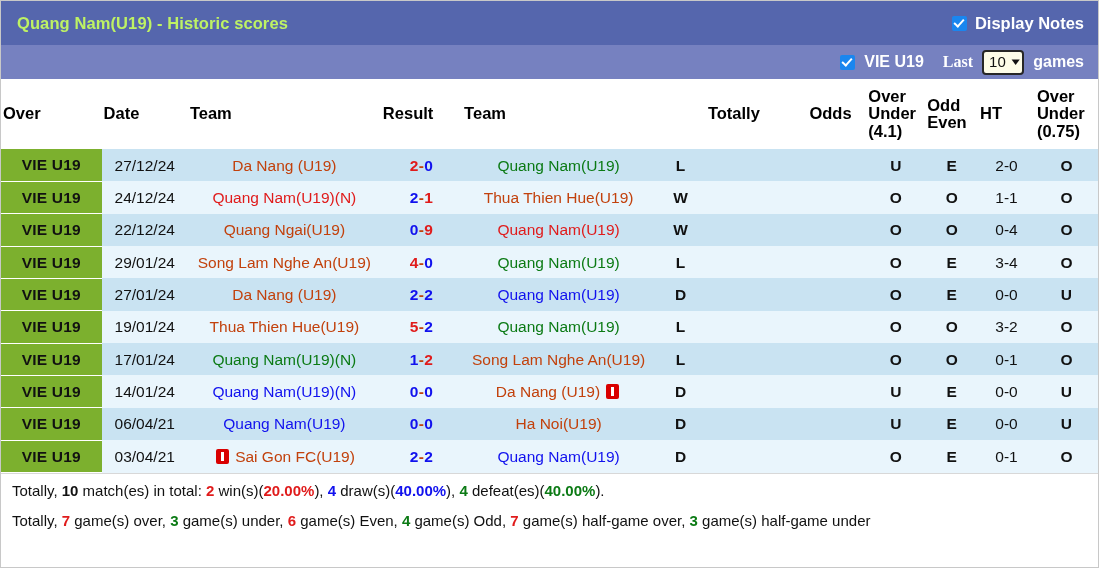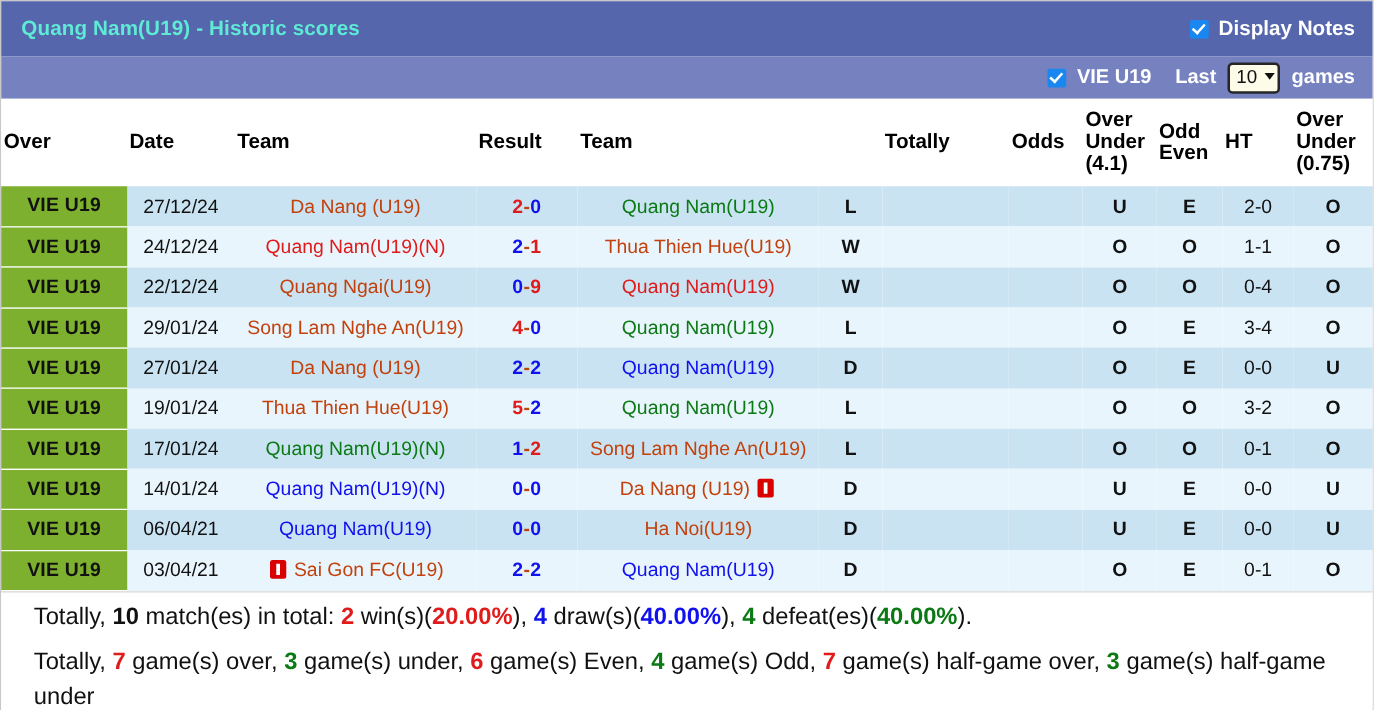--- a/index.html
+++ b/index.html
@@ -20,21 +20,21 @@
   
   .titlebar {
     height: 44px;
     background: #5566ad;
     display: flex;
     align-items: center;
     justify-content: space-between;
     padding: 0 14px 0 16px;
   }
   .title-text {
-    color: #5eead4;
+    color: #bef264;
     font-size: 16.5px;
     font-weight: bold;
     letter-spacing: 0.1px;
   }
   .title-right {
     display: flex;
     align-items: center;
     gap: 8px;
   }
   .notes-label {
@@ -165,22 +165,22 @@
     background: #ffffff;
   }
 
   
   .footer {
     padding: 6px 10px 0 10px;
     background: #ffffff;
     border-top: 1px solid #d8d8d8;
   }
   .footer p {
-    margin: 0 0 7px 16px;
-    font-size: 19px;
+    margin: 0 0 7px 1px;
+    font-size: 15px;
     color: #111111;
     line-height: 1.5;
   }
   .footer b { font-weight: bold; }
 </style>
 </head>
 <body>
 
 <div id="app">
 
@@ -188,21 +188,21 @@
     <div class="title-text">Quang Nam(U19) - Historic scores</div>
     <div class="title-right">
       <span class="cb"></span>
       <span class="notes-label">Display Notes</span>
     </div>
   </div>
 
   <div class="subbar">
     <span class="cb"></span>
     <span class="subbar-label">VIE U19</span>
-    <span class="subbar-label" style="margin-left:10px;">Last</span>
+    <span class="subbar-label" style="margin-left:10px;font-family:Liberation Serif, serif;">Last</span>
     <span class="games-select">
       <span>10</span>
       <span class="chev">▾</span>
     </span>
     <span class="subbar-label">games</span>
   </div>
 
   <table class="scores">
     <colgroup>
       <col style="width:99px">

